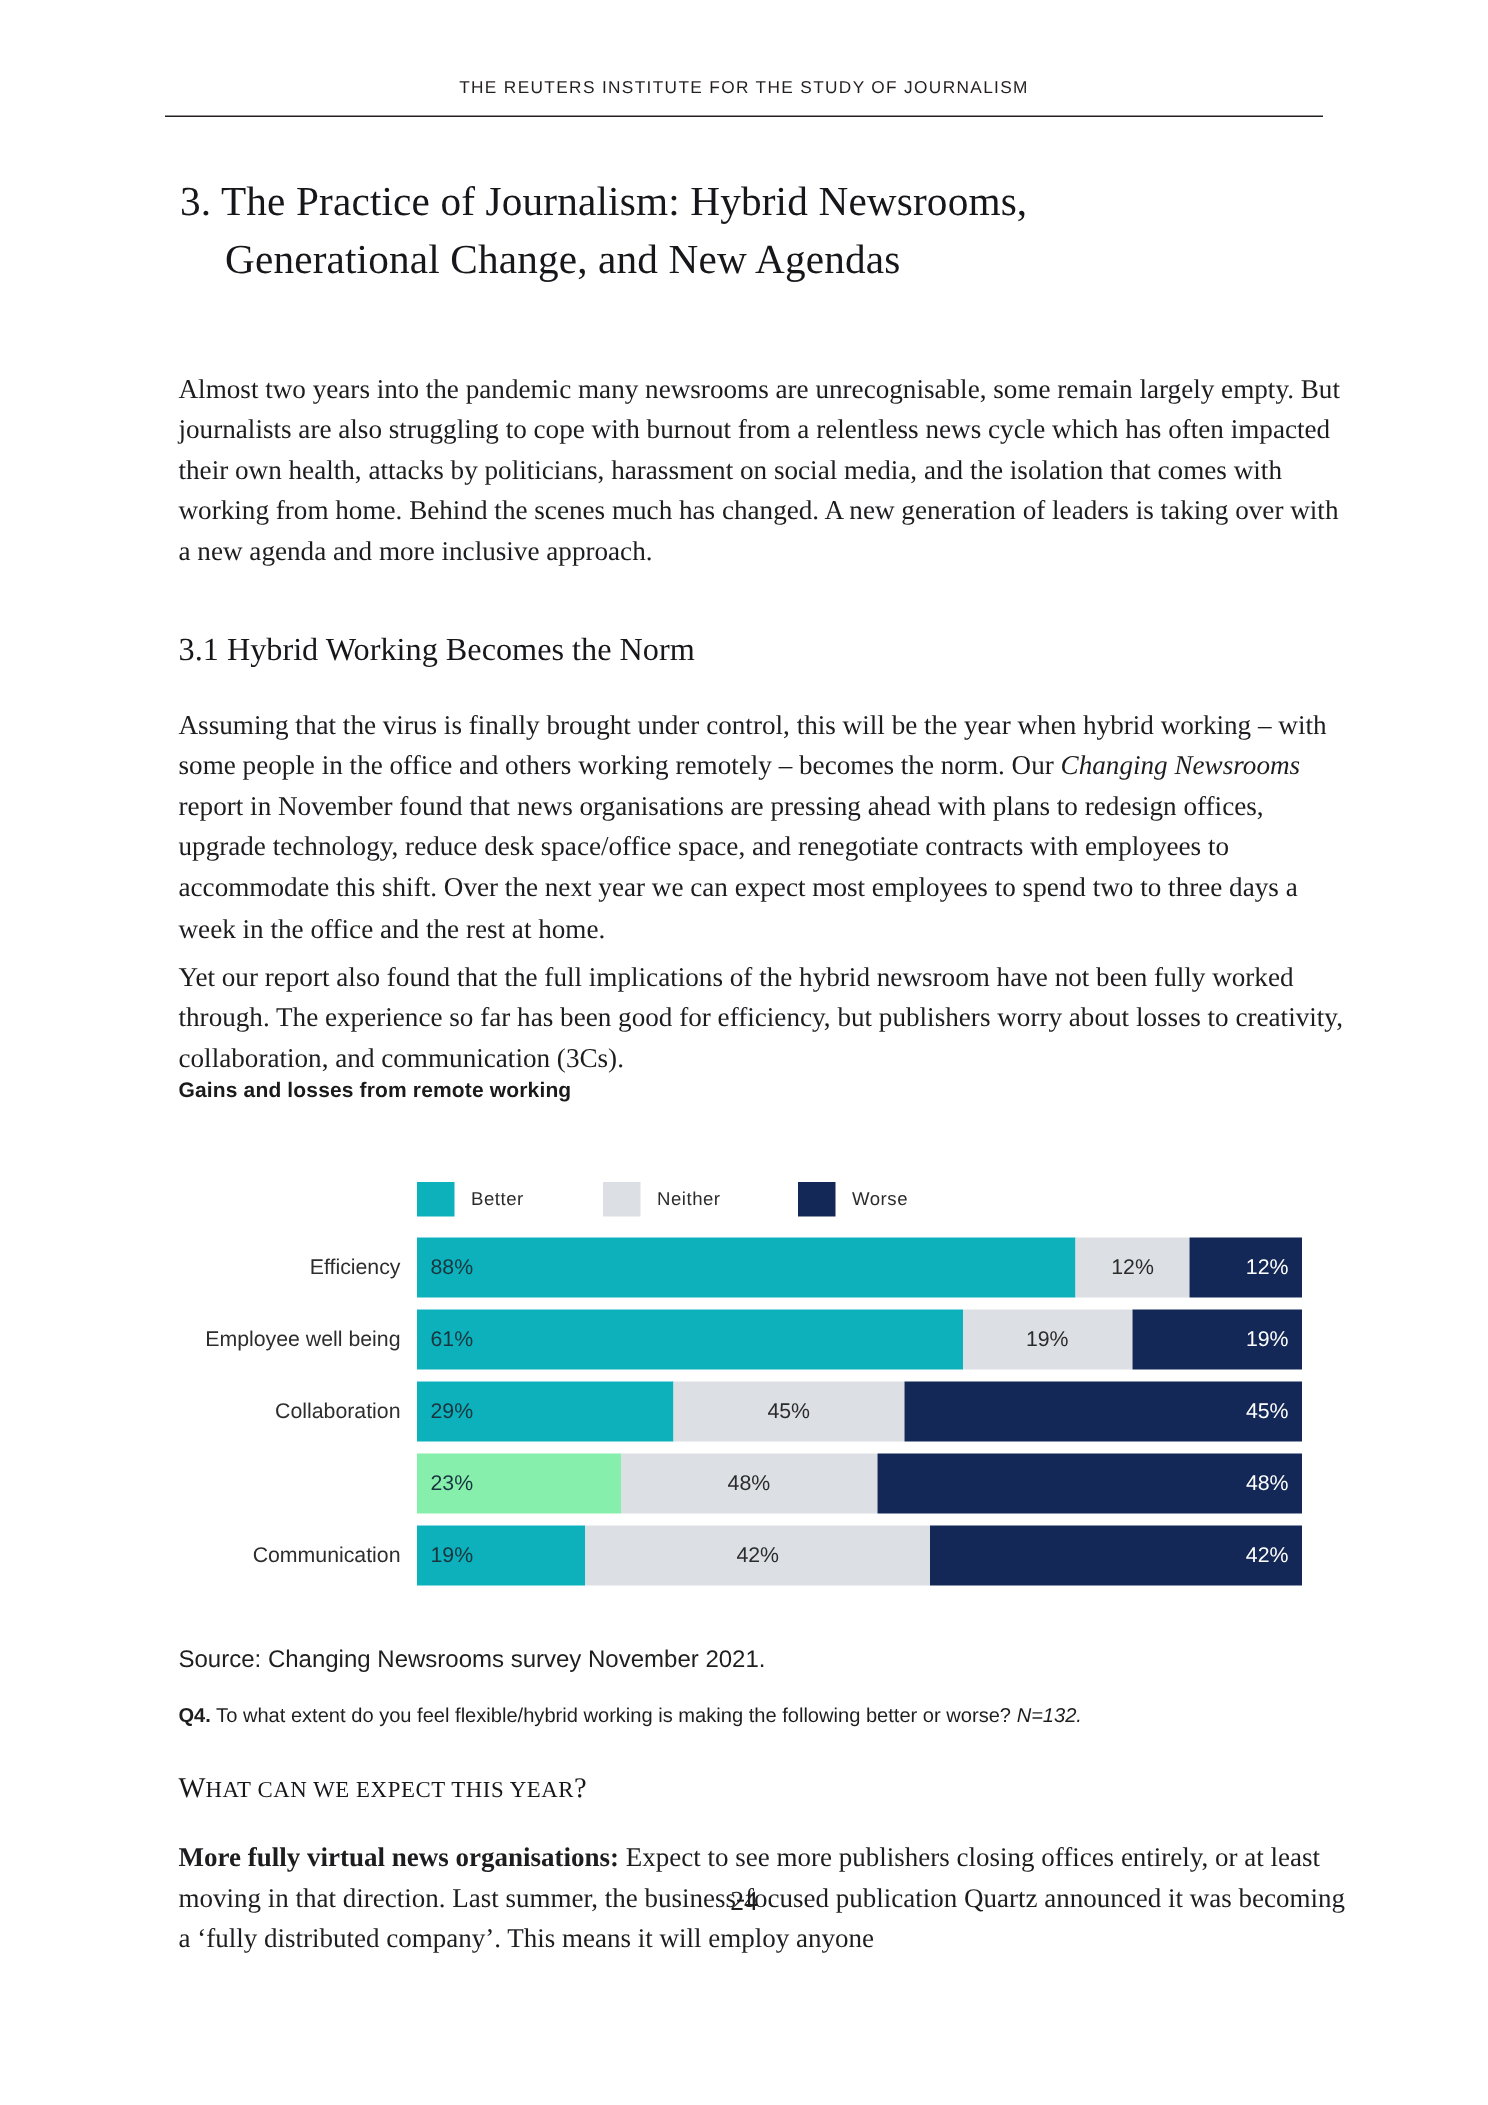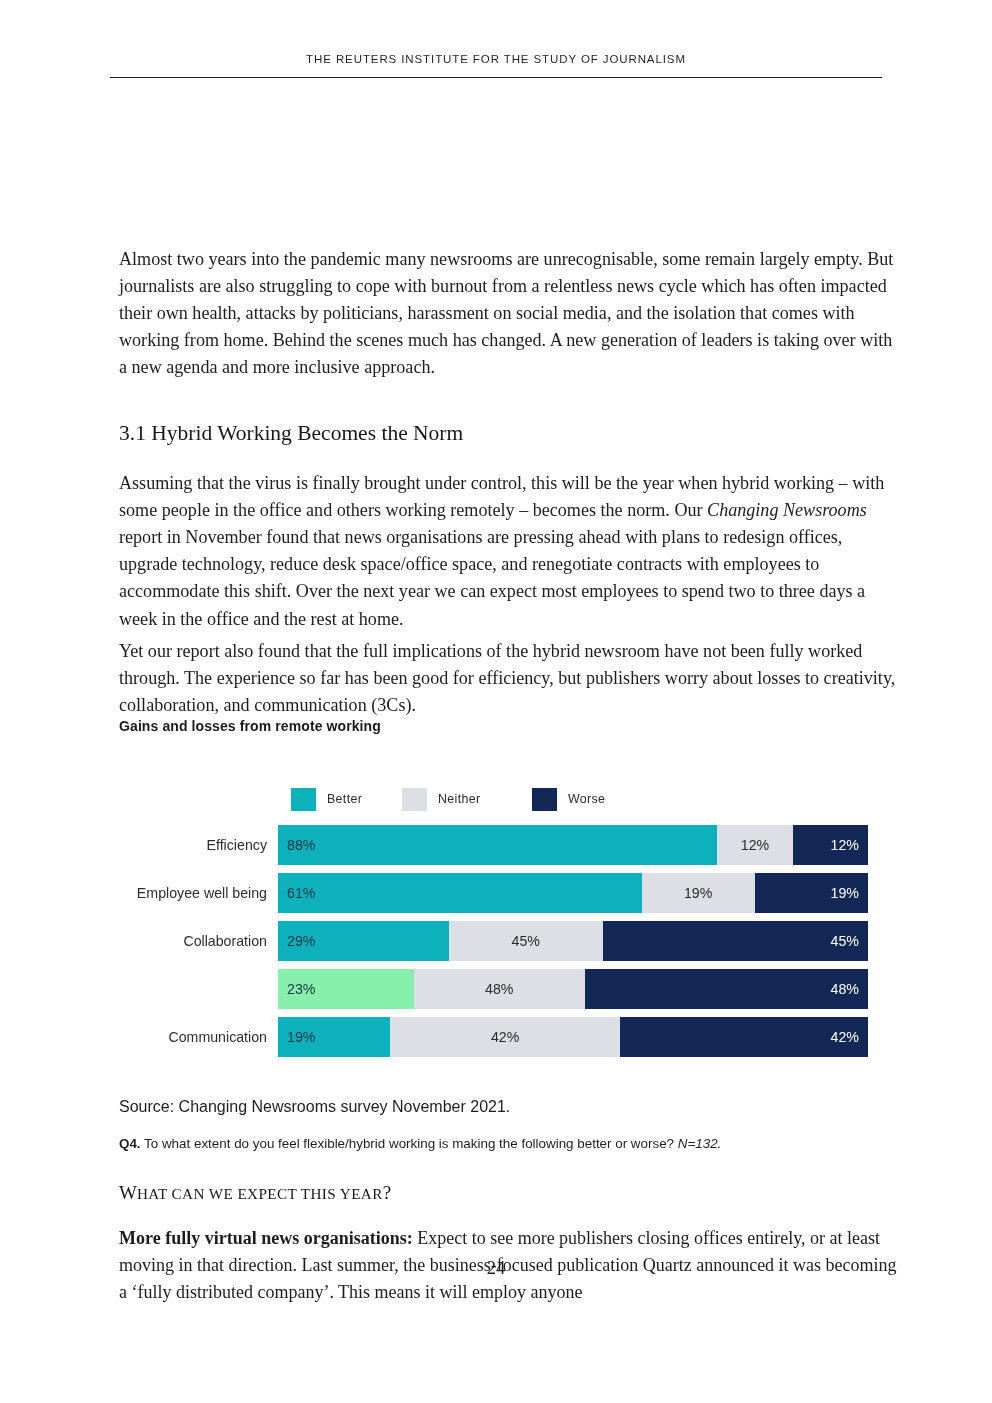--- a/index.html
+++ b/index.html
@@ -116,21 +116,21 @@
     width: 460px;
     height: 24px;
   }
   .legend-item {
     position: absolute;
     top: 0;
     display: flex;
     align-items: center;
     height: 24px;
   }
-  .legend-item:nth-child(1) { left: 13px; }
+  .legend-item:nth-child(1) { left: 0px; }
   .legend-item:nth-child(2) { left: 124px; }
   .legend-item:nth-child(3) { left: 254px; }
   .legend-swatch {
     width: 25px;
     height: 23px;
     display: inline-block;
   }
   .legend-label {
     font-family: "Liberation Sans", sans-serif;
     font-size: 12.4px;
@@ -250,20 +250,24 @@
   }
 </style>
 </head>
 <body>
 
 <div class="page">
 
   <div class="running-head">THE REUTERS INSTITUTE FOR THE STUDY OF JOURNALISM</div>
   <div class="head-rule"></div>
 
+  <h1 class="chapter-title">
+    <span>3. The Practice of Journalism: Hybrid Newsrooms,</span>
+    <span class="cont">Generational Change, and New Agendas</span>
+  </h1>
 
   <p class="para p-intro">Almost two years into the pandemic many newsrooms are unrecognisable, some remain largely empty. But journalists are also struggling to cope with burnout from a relentless news cycle which has often impacted their own health, attacks by politicians, harassment on social media, and the isolation that comes with working from home. Behind the scenes much has changed. A new generation of leaders is taking over with a new agenda and more inclusive approach.</p>
 
   <h2 class="sub-head">3.1 Hybrid Working Becomes the Norm</h2>
 
   <p class="para p-hybrid1">
     <span>Assuming that the virus is finally brought under control, this will be the year when hybrid working – with some people in the office and others working remotely – becomes the norm. Our </span><span class="italic">Changing Newsrooms</span><span> report in November found that news organisations are pressing ahead with plans to redesign offices, upgrade technology, reduce desk space/office space, and renegotiate contracts with employees to accommodate this shift. Over the next year we can expect most employees to spend two to three days a week in the office and the rest at home.</span>
   </p>
 
   <p class="para p-hybrid2">Yet our report also found that the full implications of the hybrid newsroom have not been fully worked through. The experience so far has been good for efficiency, but publishers worry about losses to creativity, collaboration, and communication (3Cs).</p>

